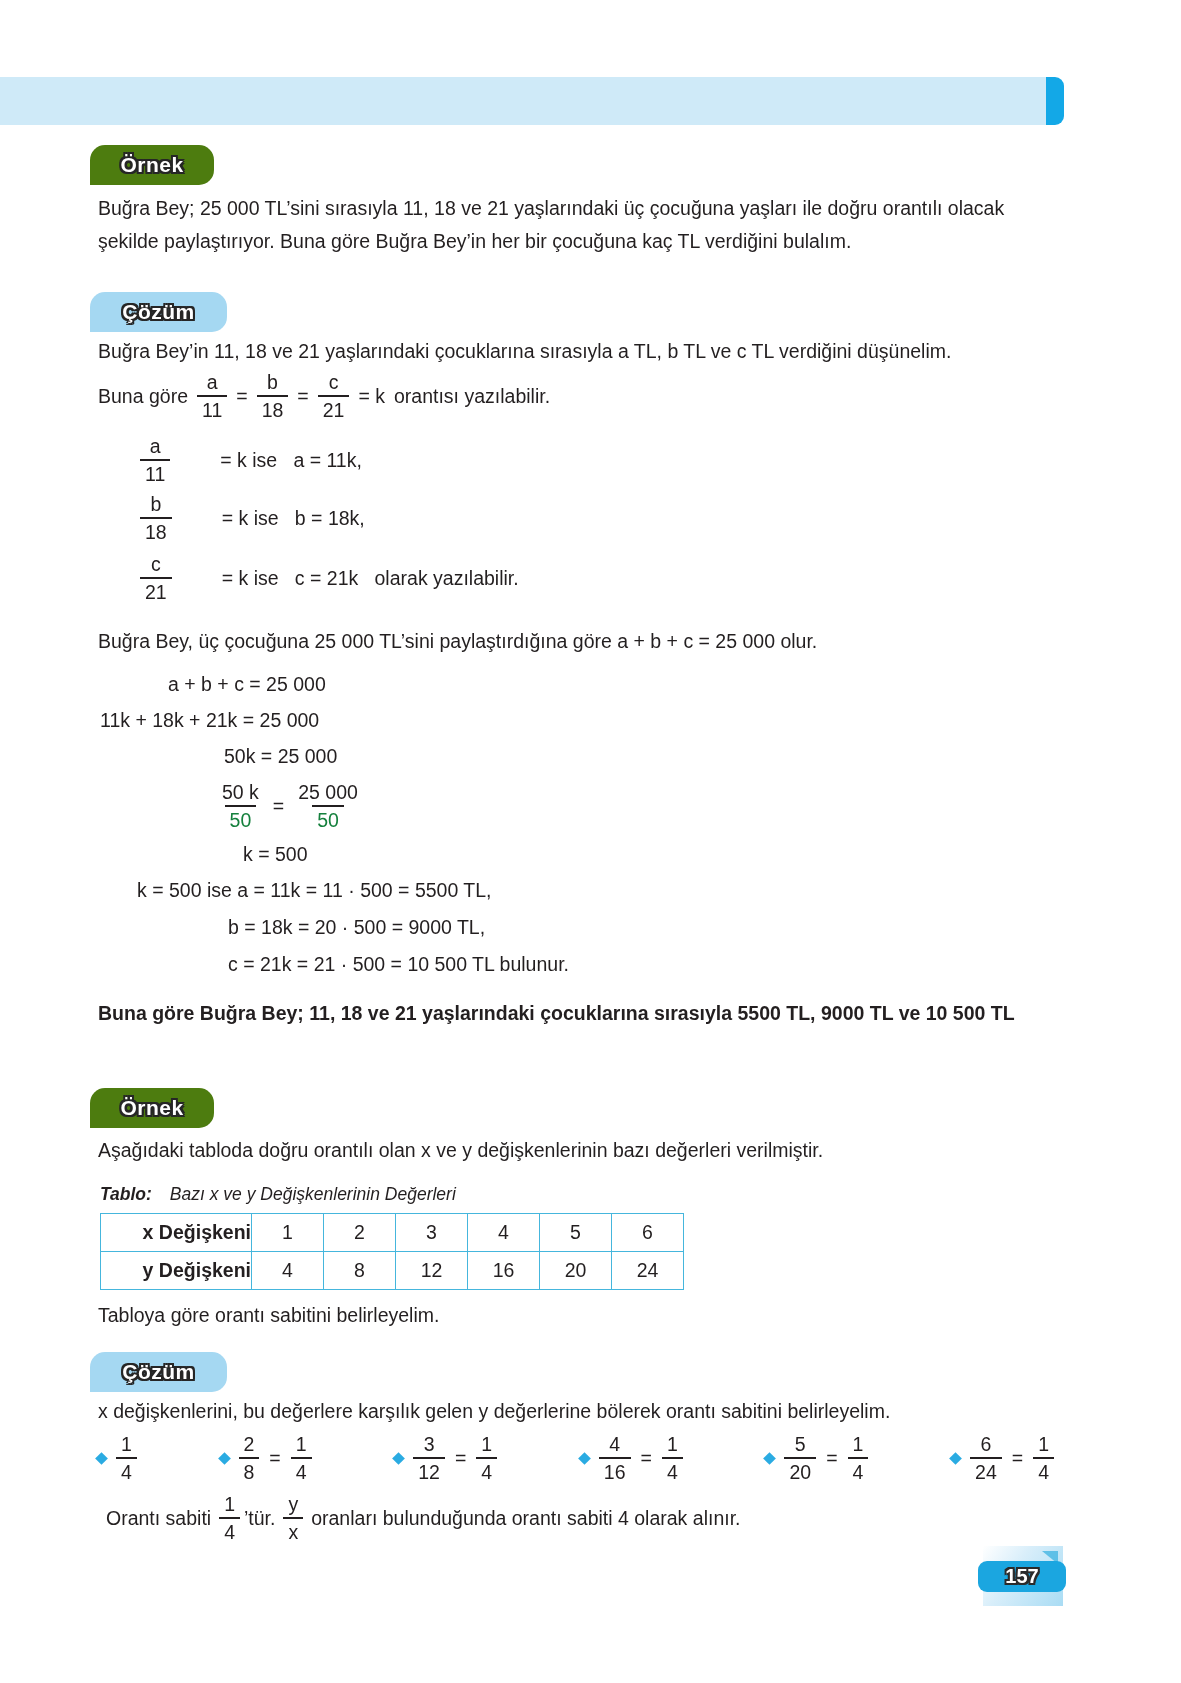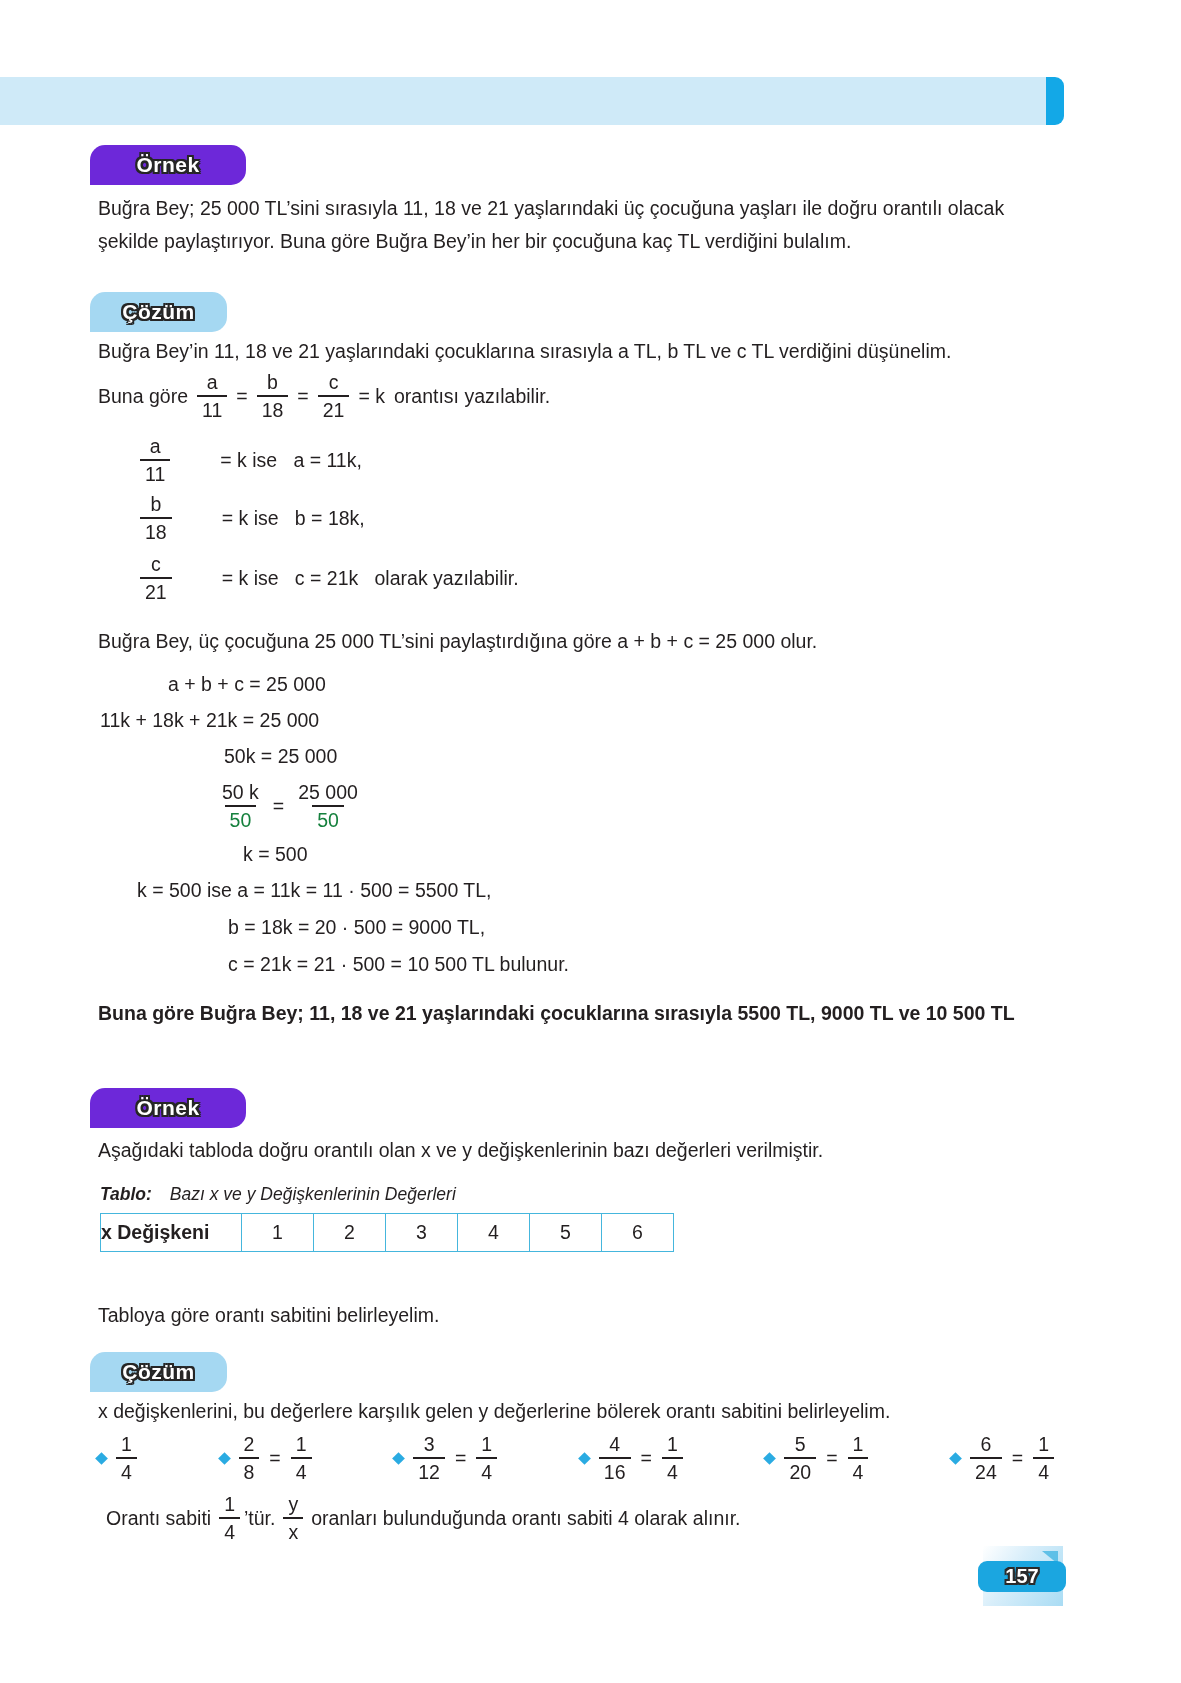--- a/index.html
+++ b/index.html
@@ -13,21 +13,21 @@
   .band-cap{position:absolute;top:77px;left:1046px;width:18px;height:48px;background:#13a8e7;border-radius:0 9px 9px 0;}
 
   
   .badge{
     position:absolute;height:40px;line-height:40px;text-align:center;
     font-size:21px;font-weight:bold;color:#fff;letter-spacing:.5px;
     border-radius:15px 15px 15px 0;
     text-shadow:-2px -2px 0 #262626,2px -2px 0 #262626,-2px 2px 0 #262626,2px 2px 0 #262626,
                 -2px 0 0 #262626,2px 0 0 #262626,0 -2px 0 #262626,0 2px 0 #262626;
   }
-  .b-ornek{width:156px;background:#6d28d9;left:90px;}
+  .b-ornek{width:124px;background:#4d7c0f;left:90px;}
   .b-cozum{width:137px;background:#a5d8f2;left:90px;}
 
   .line{position:absolute;white-space:nowrap;}
   .para{position:absolute;}
   .para .tline{display:block;line-height:33px;white-space:nowrap;}
   .para2 .tline{line-height:36px;font-weight:bold;}
 
   
   .frac{display:inline-flex;flex-direction:column;align-items:center;vertical-align:middle;line-height:1.05;}
   .fnum{display:block;padding:0 5px 3px;white-space:nowrap;}
@@ -36,21 +36,21 @@
 
   .row{position:absolute;display:flex;align-items:center;gap:9px;white-space:nowrap;justify-content:space-between;}
   .deriv{position:absolute;display:flex;align-items:center;gap:14px;}
   .deriv-text{white-space:pre;margin-left:36px;}
 
   
   .caption{position:absolute;left:100px;top:1184px;font-size:17.5px;font-style:italic;white-space:nowrap;}
   .caption .capb{font-weight:bold;margin-right:18px;}
   table.vals{position:absolute;left:100px;top:1213px;border-collapse:collapse;}
   table.vals th,table.vals td{border:1.6px solid #45b6dd;height:37px;font-size:19.5px;}
-  table.vals th{width:140px;text-align:left;padding:0 0 0 0;font-weight:bold;}
+  table.vals th{width:140px;text-align:right;padding:0 0 0 10px;font-weight:bold;}
   table.vals td{width:71px;text-align:center;font-weight:normal;padding:0;}
 
   
   .bullets{position:absolute;left:97px;top:1434px;width:957px;display:flex;justify-content:space-between;align-items:center;}
   .bitem{display:flex;align-items:center;gap:10px;}
   .diamond{width:9px;height:9px;background:#2aabe2;transform:rotate(45deg);flex:none;}
 
   
   .pgwrap{position:absolute;left:978px;top:1546px;width:92px;height:68px;}
   .pgribbon{position:absolute;left:5px;top:0;width:80px;height:60px;
@@ -162,20 +162,29 @@
   <tbody>
       <tr>
     <th>x Değişkeni</th>
     <td>1</td>
     <td>2</td>
     <td>3</td>
     <td>4</td>
     <td>5</td>
     <td>6</td>
   </tr>
+  <tr>
+    <th>y Değişkeni</th>
+    <td>4</td>
+    <td>8</td>
+    <td>12</td>
+    <td>16</td>
+    <td>20</td>
+    <td>24</td>
+  </tr>
 </tbody>
   </table>
 
 <div class="line" style="left:98px;top:1304px">Tabloya göre orantı sabitini belirleyelim.</div>
 
 <div class="badge b-cozum" style="top:1352px">Çözüm</div>
 
 <div class="line" style="left:98px;top:1400px">x değişkenlerini, bu değerlere karşılık gelen y değerlerine bölerek orantı sabitini belirleyelim.</div>
 
 <div class="bullets">

